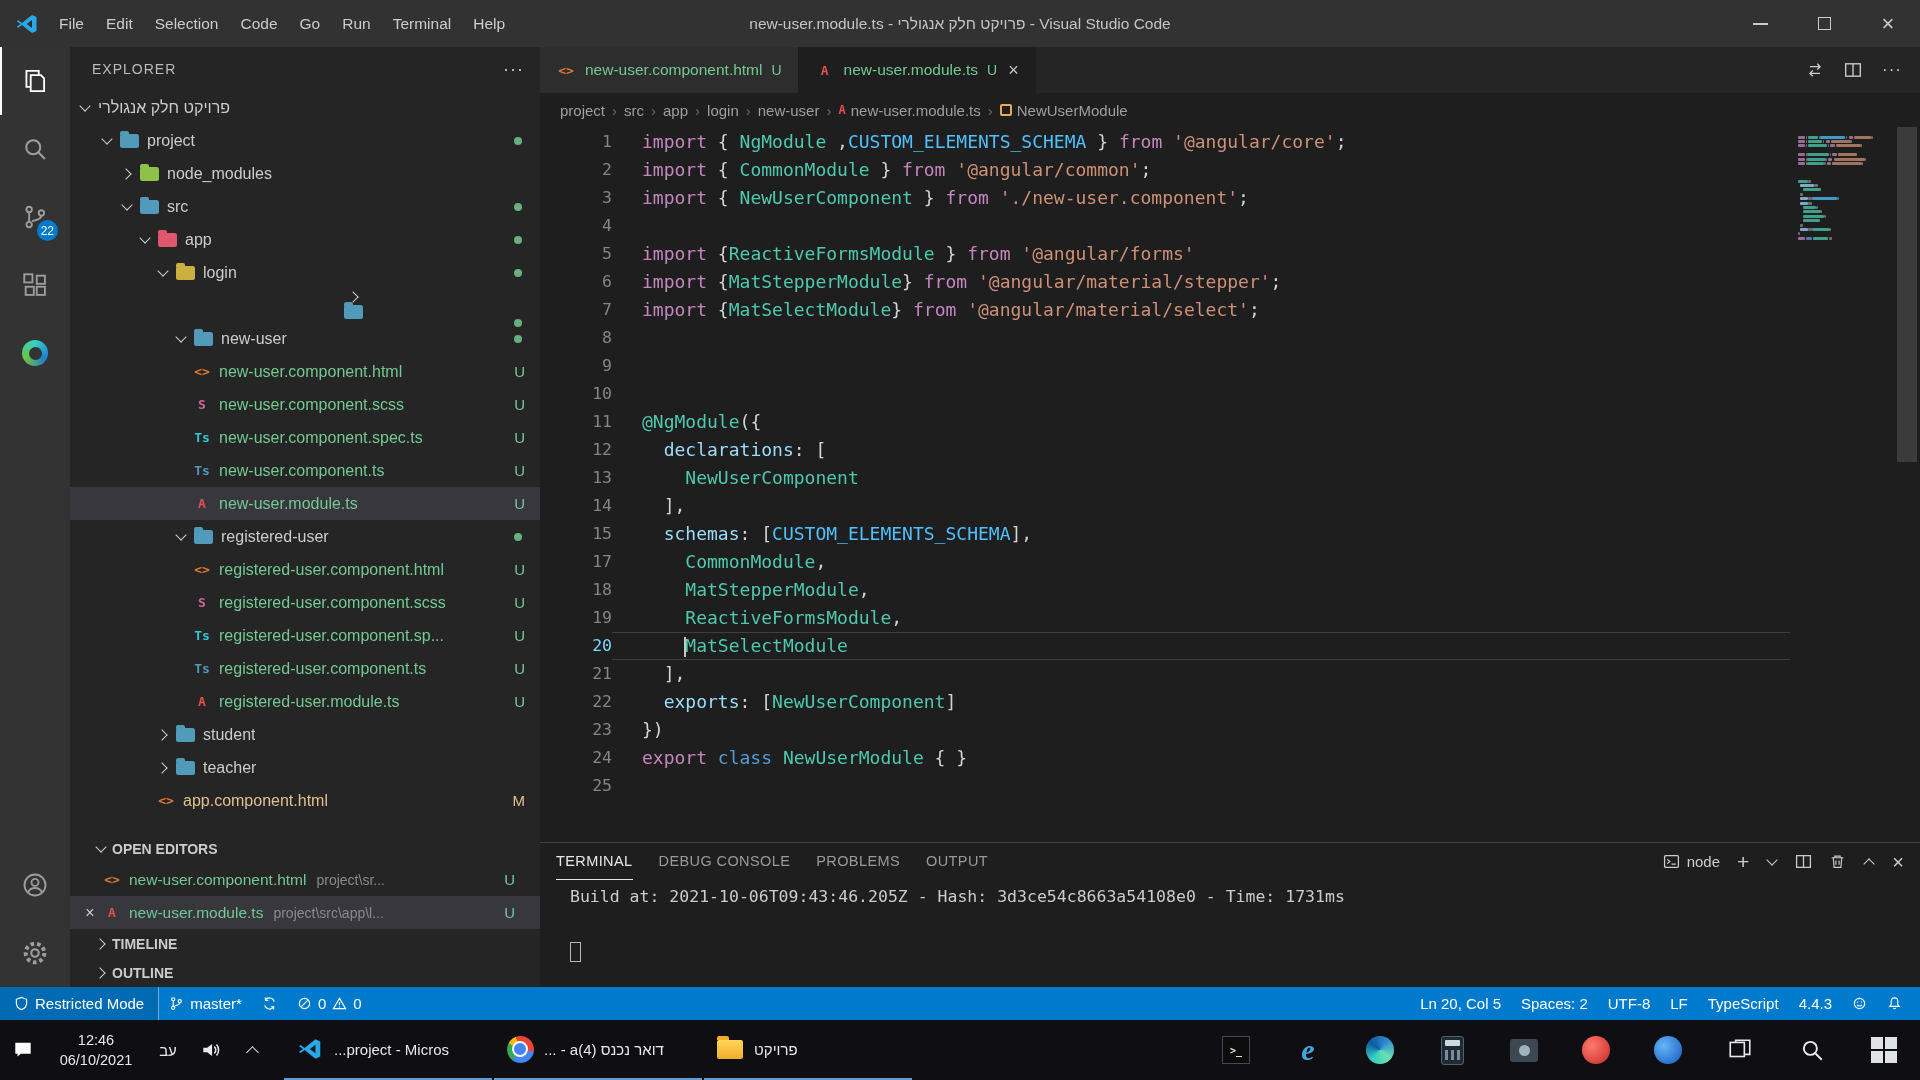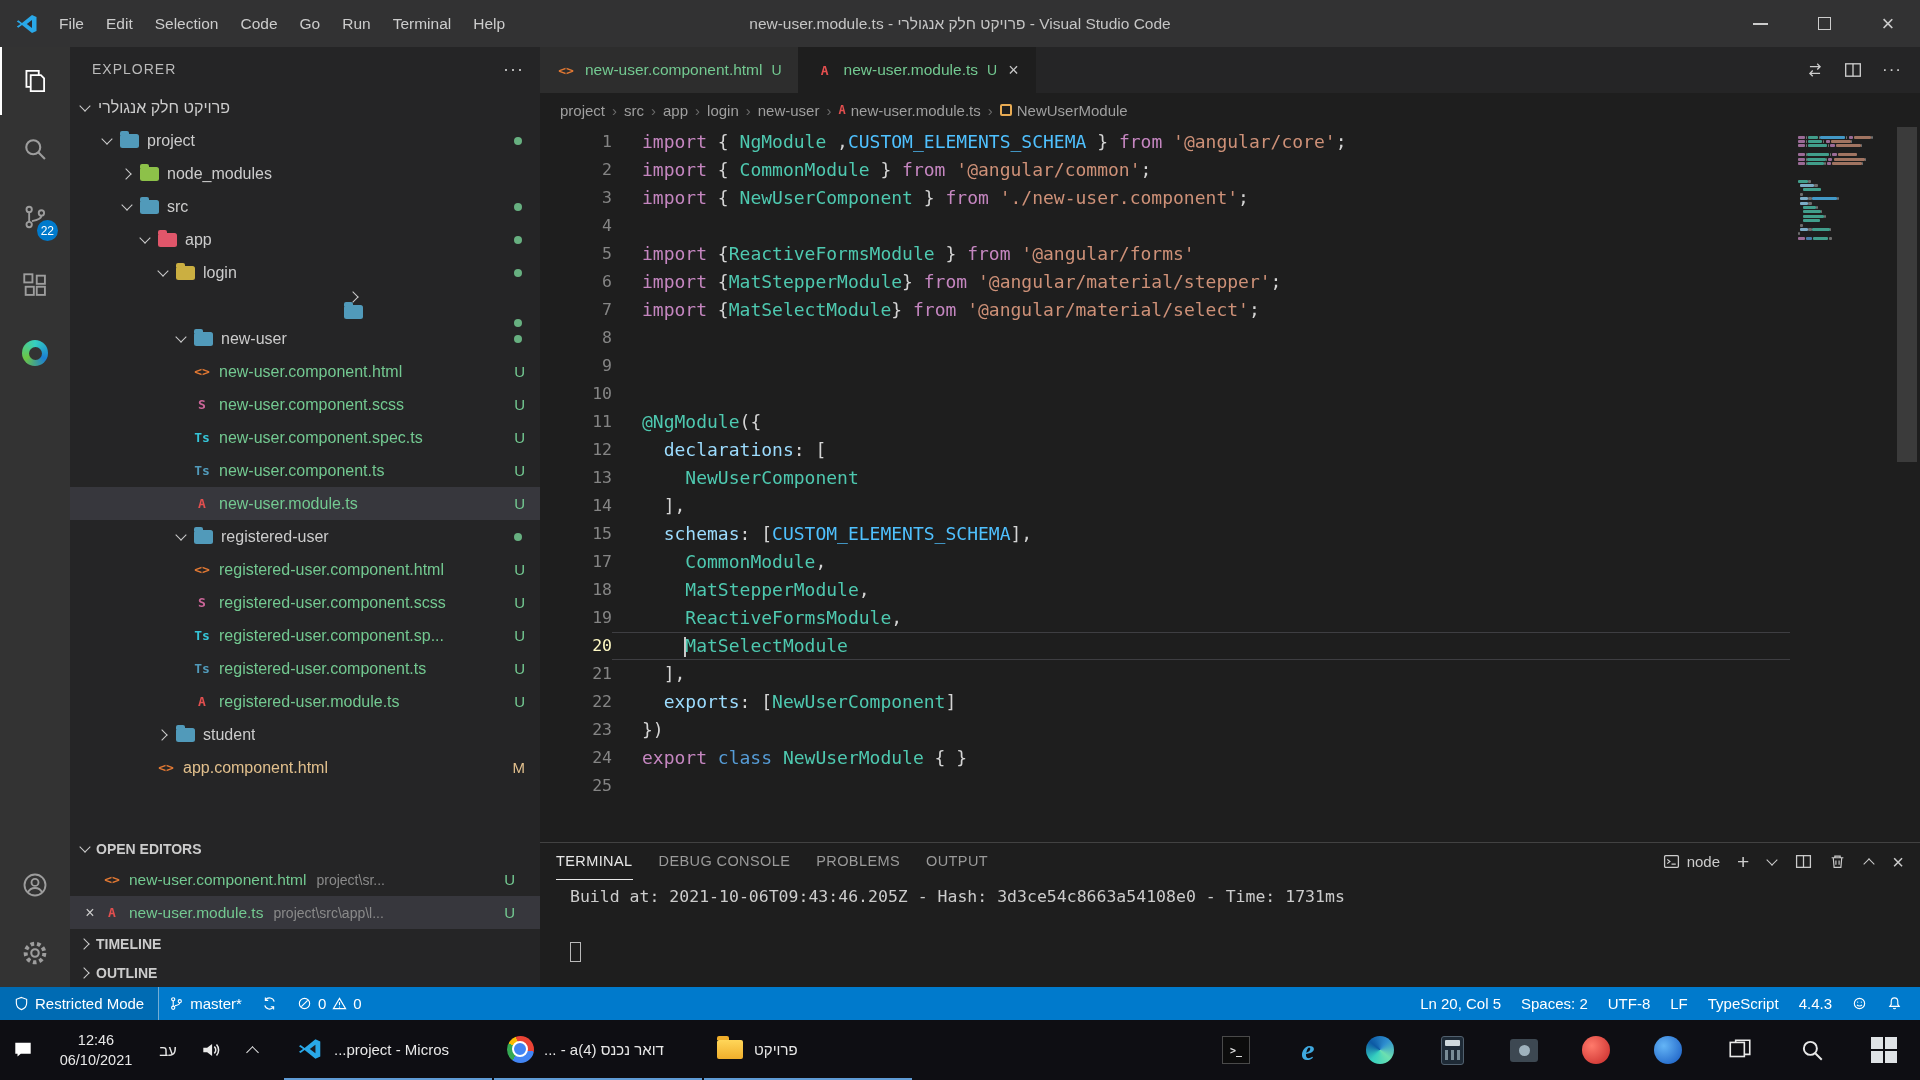--- a/index.html
+++ b/index.html
@@ -53,21 +53,21 @@
   .fi { width:20px; flex:none; margin-right:7px; text-align:center; font:700 13px "DejaVu Sans Mono",monospace; }
   .fi-html { color:#e37933; } .fi-scss { color:#cc6699; } .fi-spec { color:#35c4d7; }
   .fi-ts { color:#519aba; } .fi-module { color:#e34f4f; }
   .tlabel { overflow:hidden; text-overflow:ellipsis; color:#cccccc; }
   .c-untracked .tlabel, .c-untracked .tab-label { color:#73c991; }
   .c-modified .tlabel { color:#e2c08d; }
   .git-badge { margin-left:auto; margin-right:15px; font-size:15px; color:#73c991; flex:none; }
   .c-modified .git-badge { color:#e2c08d; }
   .git-dot { margin-left:auto; margin-right:18px; width:8px; height:8px; border-radius:50%; background:#73c991; opacity:.85; flex:none; }
   .sidebar-bottom { margin-top:auto; }
-  .section-header { height:29px; display:flex; align-items:center; font-size:14px; font-weight:700; color:#cccccc; padding:0 8px; cursor:pointer; }
+  .section-header { height:29px; display:flex; align-items:center; font-size:14px; font-weight:700; color:#cccccc; padding:0 24px; cursor:pointer; }
   .section-header .chev { margin-right:2px; }
   .oe-row { height:33px; display:flex; align-items:center; font-size:15.5px; padding:0 10px 0 8px; cursor:pointer; white-space:nowrap; }
   .oe-row.active { background:#37373d; }
   .oe-close { width:24px; flex:none; text-align:center; color:#cccccc; font-size:16px; }
   .oe-path { margin-left:10px; color:#8a8a8a; font-size:14px; overflow:hidden; text-overflow:ellipsis; }
 
   
   .editor-region { flex:1; min-width:0; display:flex; flex-direction:column; background:#1e1e1e; }
   .tabbar { height:46px; flex:none; background:#252526; display:flex; align-items:stretch; }
   .tab { display:flex; align-items:center; gap:9px; padding:0 16px; font-size:15.5px; background:#2d2d2d;
@@ -84,21 +84,21 @@
   .crumb-sep { color:#6b6b6b; font-size:15px; }
   .breadcrumb .fi { width:auto; margin-right:0; font-size:12px; }
   .sym-icon { width:12px; height:12px; border:2px solid #e8ab53; border-radius:2px; display:inline-block; }
 
   .code-wrap { flex:1; min-height:0; display:flex; overflow:hidden; position:relative; }
   .code { flex:1; min-width:0; padding-top:1px; font-family:"DejaVu Sans Mono","Liberation Mono",monospace; font-size:18px; }
   .cl { display:flex; height:28px; line-height:28px; }
   .ln { width:72px; flex:none; text-align:right; color:#858585; font-size:16.5px; }
   .lcw { flex:1; min-width:0; }
   .cl.current .lcw { box-shadow:inset 0 1px 0 #3e3e42, inset 0 -1px 0 #3e3e42; }
-  .cl.current .ln { color:#fef9c3; }
+  .cl.current .ln { color:#7dd3fc; }
   .lc { padding-left:30px; white-space:pre; display:block; }
   .k { color:#c586c0; } .c { color:#569cd6; } .t { color:#4ec9b0; } .b { color:#4fc1ff; }
   .v { color:#9cdcfe; } .s { color:#ce9178; } .w { color:#d4d4d4; }
   .cursor { display:inline-block; width:2px; height:20px; background:#c8c8c8; vertical-align:middle; margin:0 -1px; }
 
   .minimap { width:104px; flex:none; padding-top:8px; cursor:pointer; }
   .mm-line { height:4.4px; display:flex; padding-left:8px; align-items:center; }
   .mm-tok { height:3px; border-radius:1px; opacity:.75; flex:none; }
   .mm-sp { height:3px; flex:none; }
   .editor-scrollbar { width:26px; flex:none; position:relative; }
@@ -358,20 +358,25 @@
           </div>
           <div class="tree-row c-untracked" style="padding-left: 122px;">
             <span class="fi fi-module">A</span>
             <span class="tlabel">registered-user.module.ts</span>
             <span class="git-badge">U</span>
           </div>
           <div class="tree-row" style="padding-left: 86px;">
             <span class="chev right"></span>
             <span class="folder folder-plain"></span>
             <span class="tlabel">student</span>
+          </div>
+          <div class="tree-row" style="padding-left: 86px;">
+            <span class="chev right"></span>
+            <span class="folder folder-plain"></span>
+            <span class="tlabel">teacher</span>
           </div>
           <div class="tree-row c-modified" style="padding-left: 86px;">
             <span class="fi fi-html">&lt;&gt;</span>
             <span class="tlabel">app.component.html</span>
             <span class="git-badge">M</span>
           </div>
         </div>
       <div class="sidebar-bottom">
         <div class="section-header">
           <span class="chev"></span>

